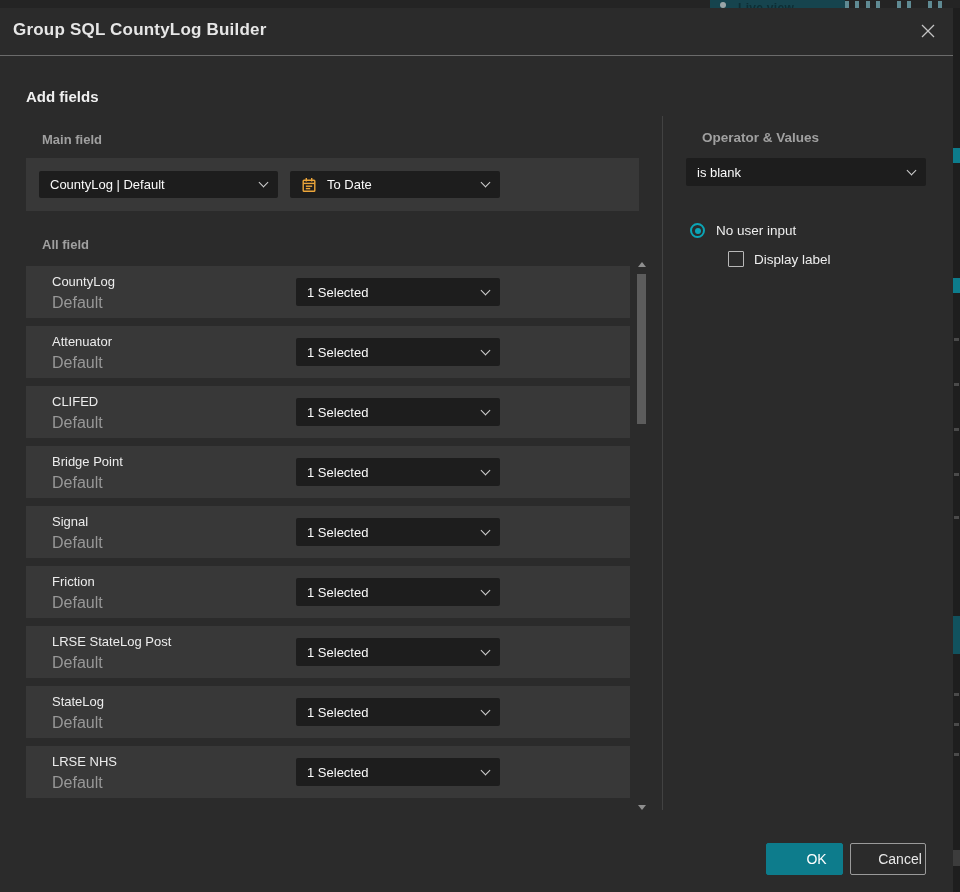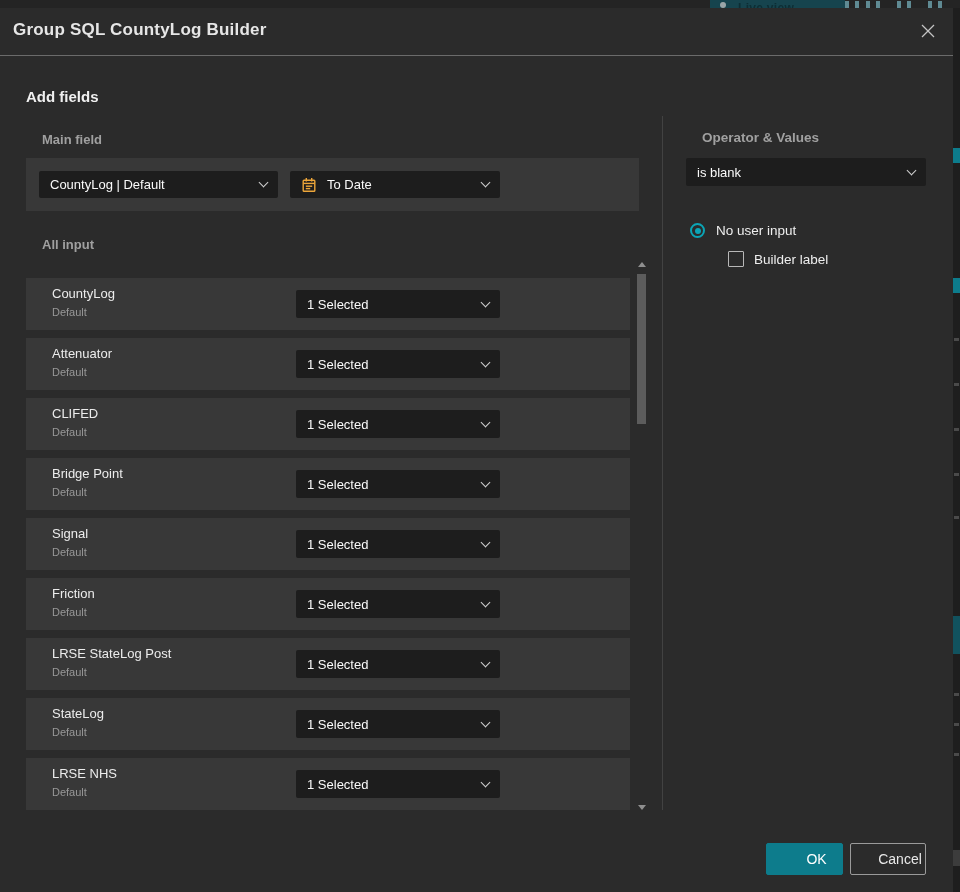--- a/index.html
+++ b/index.html
@@ -49,24 +49,24 @@
     display:flex; align-items:center; justify-content:space-between;
     padding:0 11px; color:#fafafa; font-size:13px; cursor:pointer;
   }
   .dd-main-field { left:13px; top:13px; width:239px; }
   .dd-date { left:264px; top:13px; width:210px; }
   .dd-date .dd-val { display:flex; align-items:center; gap:10px; }
   .chev { width:7px; height:7px; border-right:1.6px solid #d0d0d0; border-bottom:1.6px solid #d0d0d0;
     transform:rotate(45deg); margin-top:-4px; flex:0 0 auto; }
   .cal-icon { display:block; flex:0 0 auto; }
   
-  .field-list { position:absolute; left:26px; top:258px; width:604px;margin-top:12px; }
+  .field-list { position:absolute; left:26px; top:258px; width:604px; }
   .field-row { position:relative; width:604px; height:52px; background:#383838; margin-bottom:8px; }
   .fr-name { position:absolute; left:26px; top:8px;  font-size:13px; color:#ececec; }
-  .fr-sub  { position:absolute; left:26px; top:28px; font-size:11px; color:#989898; }
+  .fr-sub  { position:absolute; left:26px; top:28px; font-size:16px; color:#989898; }
   .field-row .dropdown { left:270px; top:12px; width:204px; height:28px; }
   
   .scrollbar { position:absolute; left:637px; top:252px; width:9px; height:552px; }
   .sb-arrow { position:absolute; left:1px; width:0; height:0; border-left:4px solid transparent; border-right:4px solid transparent; }
   .sb-up   { top:2px;    border-bottom:5px solid #8f8f8f; }
   .sb-down { bottom:2px; border-top:5px solid #8f8f8f; }
   .sb-thumb { position:absolute; left:0; top:14px; width:9px; height:150px; background:#5c5c5c; }
   
   .dd-operator { left:686px; top:150px; width:240px; height:28px; }
   .radio-row { position:absolute; left:690px; top:215px; display:flex; align-items:center; gap:11px; cursor:pointer; }
@@ -154,21 +154,21 @@
             <line x1="2.4" y1="6.4" x2="13.6" y2="6.4"></line>
             <line x1="4.8" y1="9.2" x2="11.2" y2="9.2"></line>
             <line x1="4.8" y1="11.6" x2="9.2" y2="11.6"></line>
           </svg>
           <span>To Date</span>
         </span>
         <span class="chev"></span>
       </div>
     </div>
 
-    <div class="lbl lbl-all">All input</div>
+    <div class="lbl lbl-all">All field</div>
     <div class="field-list">
 
       <div class="field-row">
         <div class="fr-name">CountyLog</div>
         <div class="fr-sub">Default</div>
         <div class="dropdown">
           <span>1 Selected</span>
           <span class="chev"></span>
         </div>
       </div>
@@ -263,20 +263,20 @@
 
     <div class="radio-row">
       <span class="radio-outer">
           <span class="radio-dot"></span>
         </span>
       <span class="opt-label">No user input</span>
     </div>
 
     <div class="check-row">
       <span class="checkbox"></span>
-      <span class="opt-label">Builder label</span>
+      <span class="opt-label">Display label</span>
     </div>
 
     <button class="btn btn-ok">OK</button>
     <button class="btn btn-cancel">Cancel</button>
 
   </div>
 </div>
 
 </body></html>

